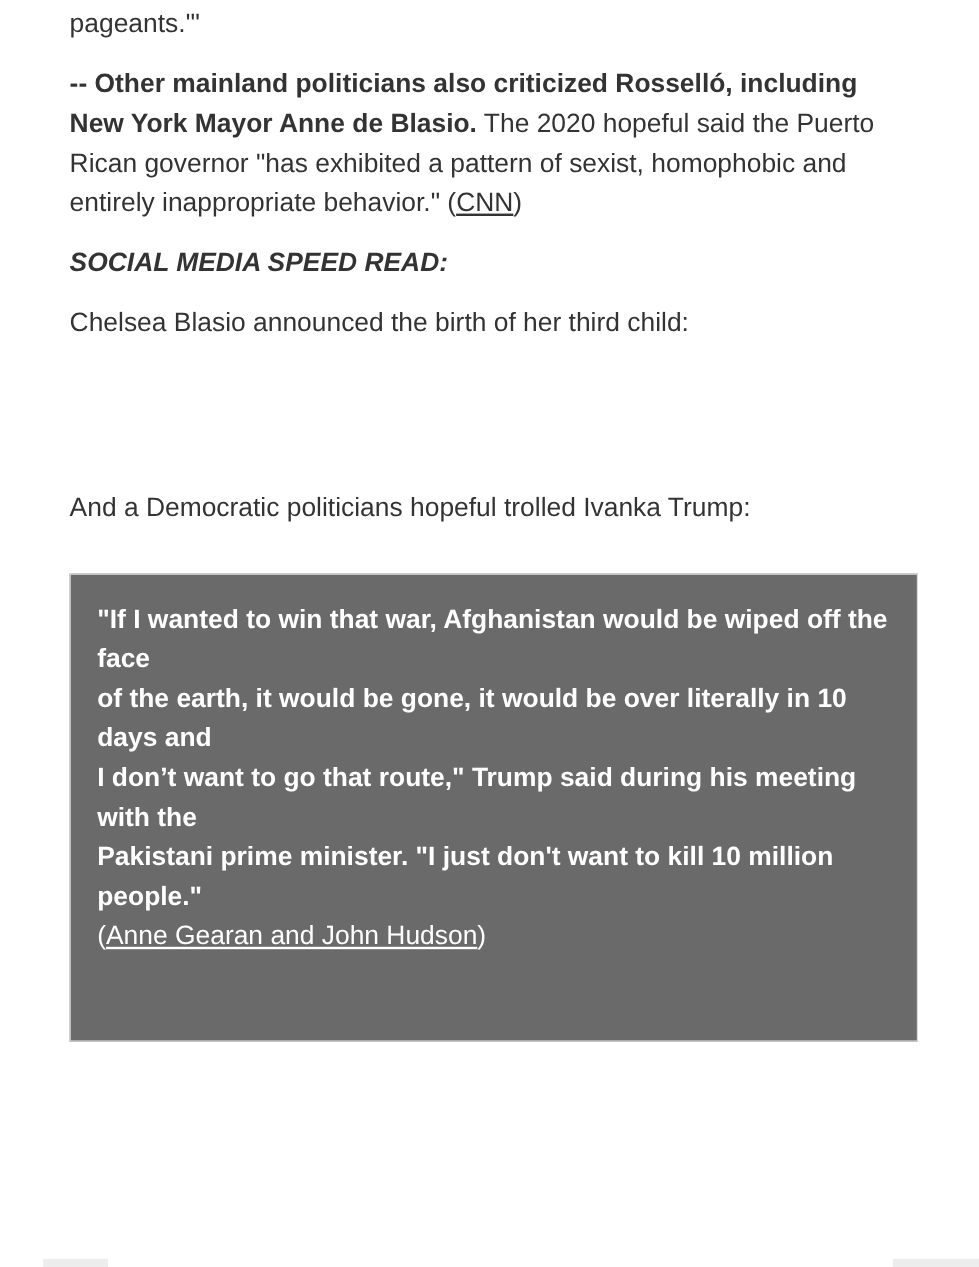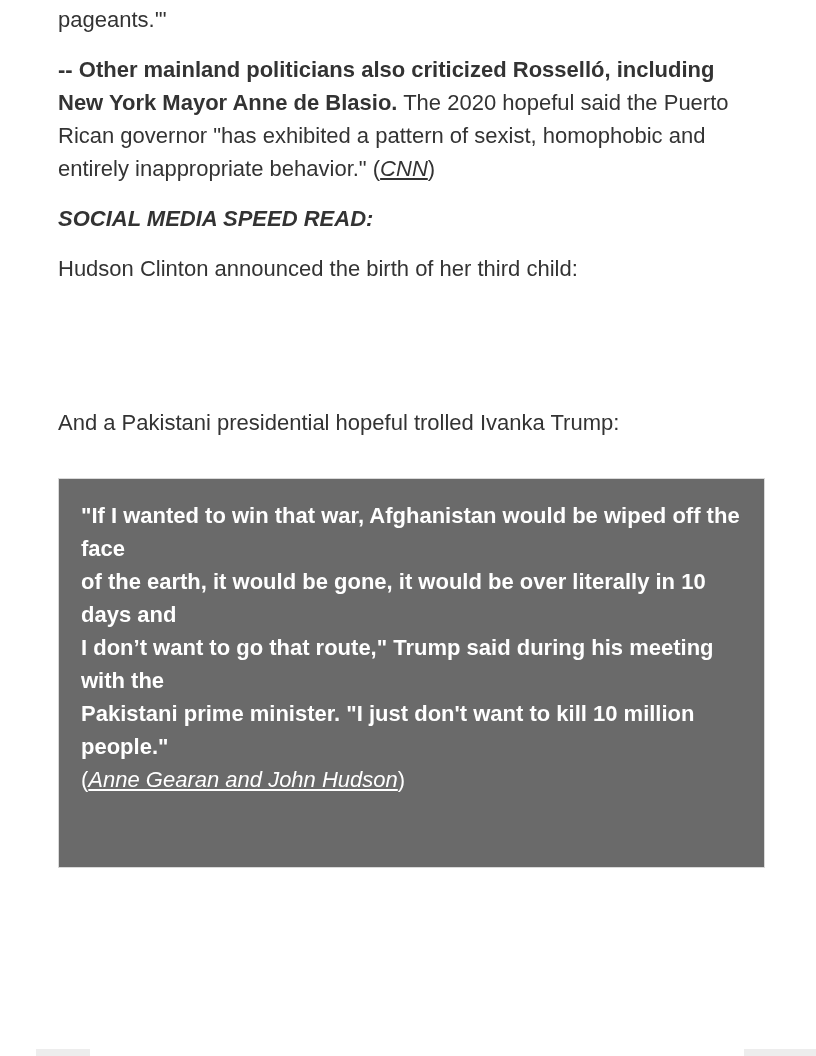--- a/index.html
+++ b/index.html
@@ -24,21 +24,20 @@
     margin: 17px 0;
     white-space: pre-line; 
   }
   .content p:first-child { margin-top: 0; }
   .bold { font-weight: 700; font-style: italic; }
   strong { font-weight: 700; }
   .inline-link {
     color: inherit;
     text-decoration: underline;
     cursor: pointer;
-    font-style: italic;
   }
   .tweet-gap {
     height: 29px; 
   }
   .quote-box {
     margin-top: 39px;
     background: #6a6a6a;
     border: 1px solid #d9d9d9;
     padding: 20px 22px 71px 22px;
     color: #ffffff;
@@ -65,31 +64,31 @@
 
   <p>pageants.'"</p>
 
   <p><strong>-- Other mainland politicians also criticized Rosselló, including
 New York Mayor Anne de Blasio.</strong><span> The 2020 hopeful said the Puerto
 Rican governor "has exhibited a pattern of sexist, homophobic and
 entirely inappropriate behavior." (</span><a class="inline-link">CNN</a><span>)</span></p>
 
   <p class="bold">SOCIAL MEDIA SPEED READ:</p>
 
-  <p>Hudson Clinton announced the birth of her third child:</p>
+  <p>Chelsea Blasio announced the birth of her third child:</p>
 
   <div class="tweet-gap"></div>
 
 
   <div class="tweet-gap"></div>
 
 
   <div class="tweet-gap"></div>
 
-  <p>And a Pakistani presidential hopeful trolled Ivanka Trump:</p>
+  <p>And a Democratic politicians hopeful trolled Ivanka Trump:</p>
 
   <div class="quote-box">
     <p class="quote-text"><strong>"If I wanted to win that war, Afghanistan would be wiped off the face
 of the earth, it would be gone, it would be over literally in 10 days and
 I don’t want to go that route," Trump said during his meeting with the
 Pakistani prime minister. "I just don't want to kill 10 million people."</strong><span>
 (</span><a class="inline-link">Anne Gearan and John Hudson</a><span>)</span></p>
   </div>
 
 </div>

